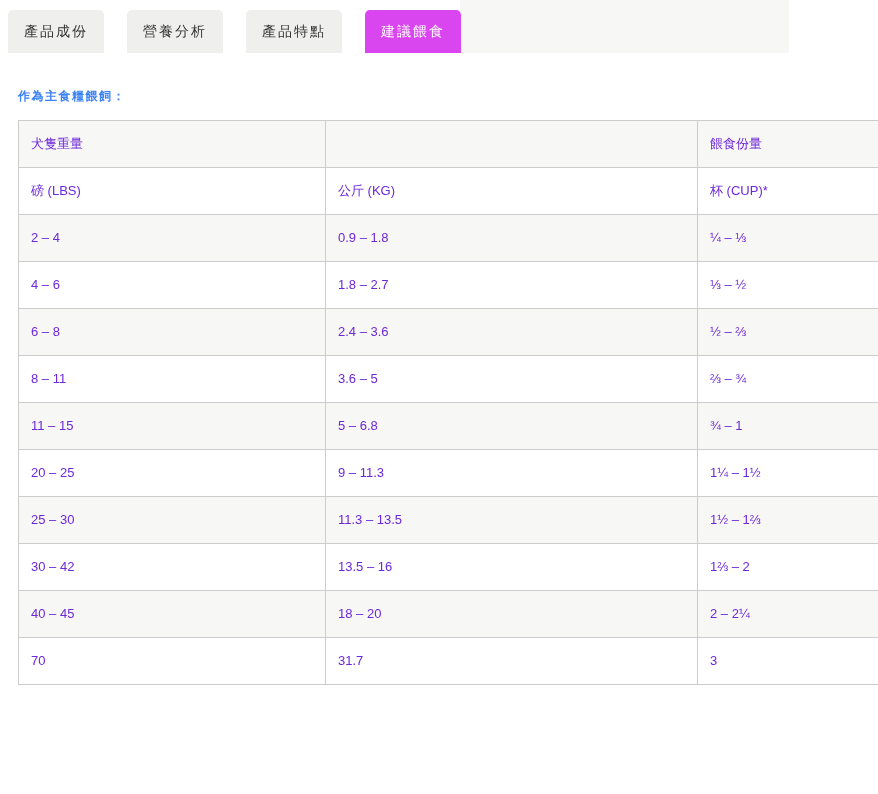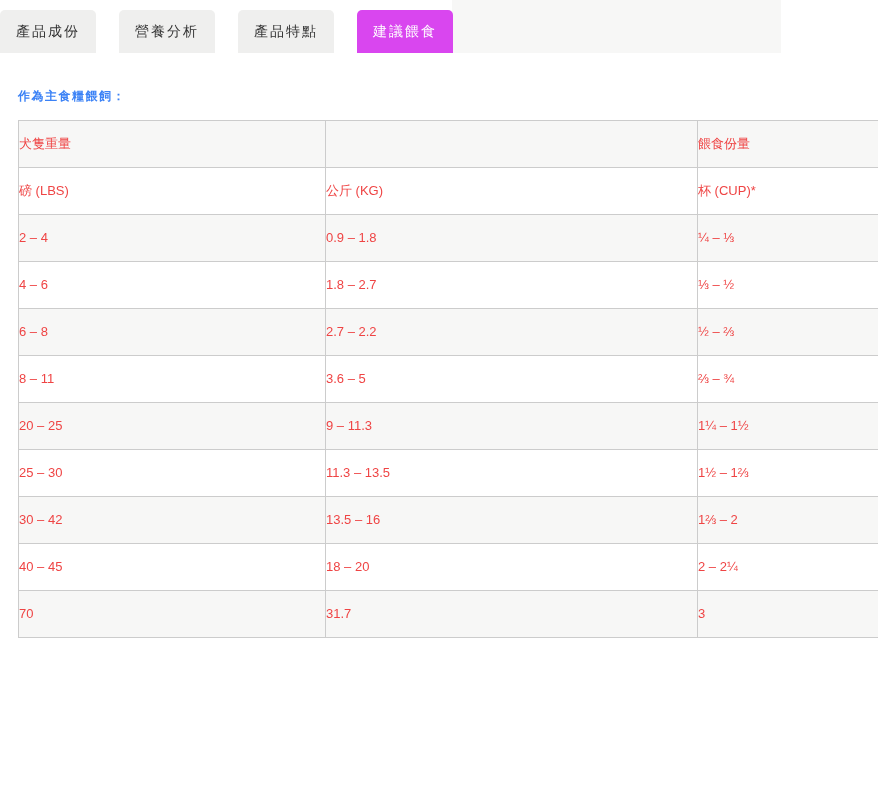--- a/index.html
+++ b/index.html
@@ -3,21 +3,21 @@
 <meta charset="utf-8">
 <style>
   * { margin: 0; padding: 0; box-sizing: border-box; }
   html, body {
     width: 878px; height: 794px;
     background: #ffffff;
     font-family: "Liberation Sans", "DejaVu Sans", sans-serif;
     overflow: hidden;
   }
   
-  .tabbar { position: relative; height: 53px; width: 781px; }
+  .tabbar { position: relative; height: 53px; width: 781px; margin-left: 8px; }
   .tabbar-band {
     position: absolute; left: 452px; top: 0; right: 0; height: 53px;
     background: #f7f7f6;
   }
   .tabs { position: absolute; top: 10px; left: 0; display: flex; }
   .tab {
     height: 43px; min-width: 95px; padding: 0 16px; margin-right: 23px;
     background: #efefee; color: #333333;
     font-size: 14px; letter-spacing: 2px;
     display: flex; align-items: center; justify-content: center;
@@ -32,23 +32,23 @@
     letter-spacing: 1.5px; margin-bottom: 15px;
   }
   
   table.feeding {
     border-collapse: collapse; table-layout: fixed; width: 861px;
   }
   table.feeding col.c1 { width: 307px; }
   table.feeding col.c2 { width: 372px; }
   table.feeding th, table.feeding td {
     border: 1px solid #cccccc;
-    font-size: 13px; font-weight: normal; color: #ef4444;
+    font-size: 13px; font-weight: normal; color: #6d28d9;
     text-align: left; vertical-align: middle;
-    padding: 15px 0; line-height: 16px;
+    padding: 15px 12px; line-height: 16px;
     white-space: nowrap; overflow: hidden;
   }
   table.feeding thead tr:first-child,
   table.feeding tbody tr:nth-child(odd) { background: #f7f7f6; }
 </style>
 </head>
 <body>
 
 <div class="page">
 
@@ -89,27 +89,32 @@
             <td>0.9 – 1.8</td>
             <td>¼ – ⅓</td>
           </tr>
           <tr>
             <td>4 – 6</td>
             <td>1.8 – 2.7</td>
             <td>⅓ – ½</td>
           </tr>
           <tr>
             <td>6 – 8</td>
-            <td>2.7 – 2.2</td>
+            <td>2.4 – 3.6</td>
             <td>½ – ⅔</td>
           </tr>
           <tr>
             <td>8 – 11</td>
             <td>3.6 – 5</td>
             <td>⅔ – ¾</td>
+          </tr>
+          <tr>
+            <td>11 – 15</td>
+            <td>5 – 6.8</td>
+            <td>¾ – 1</td>
           </tr>
           <tr>
             <td>20 – 25</td>
             <td>9 – 11.3</td>
             <td>1¼ – 1½</td>
           </tr>
           <tr>
             <td>25 – 30</td>
             <td>11.3 – 13.5</td>
             <td>1½ – 1⅔</td>

